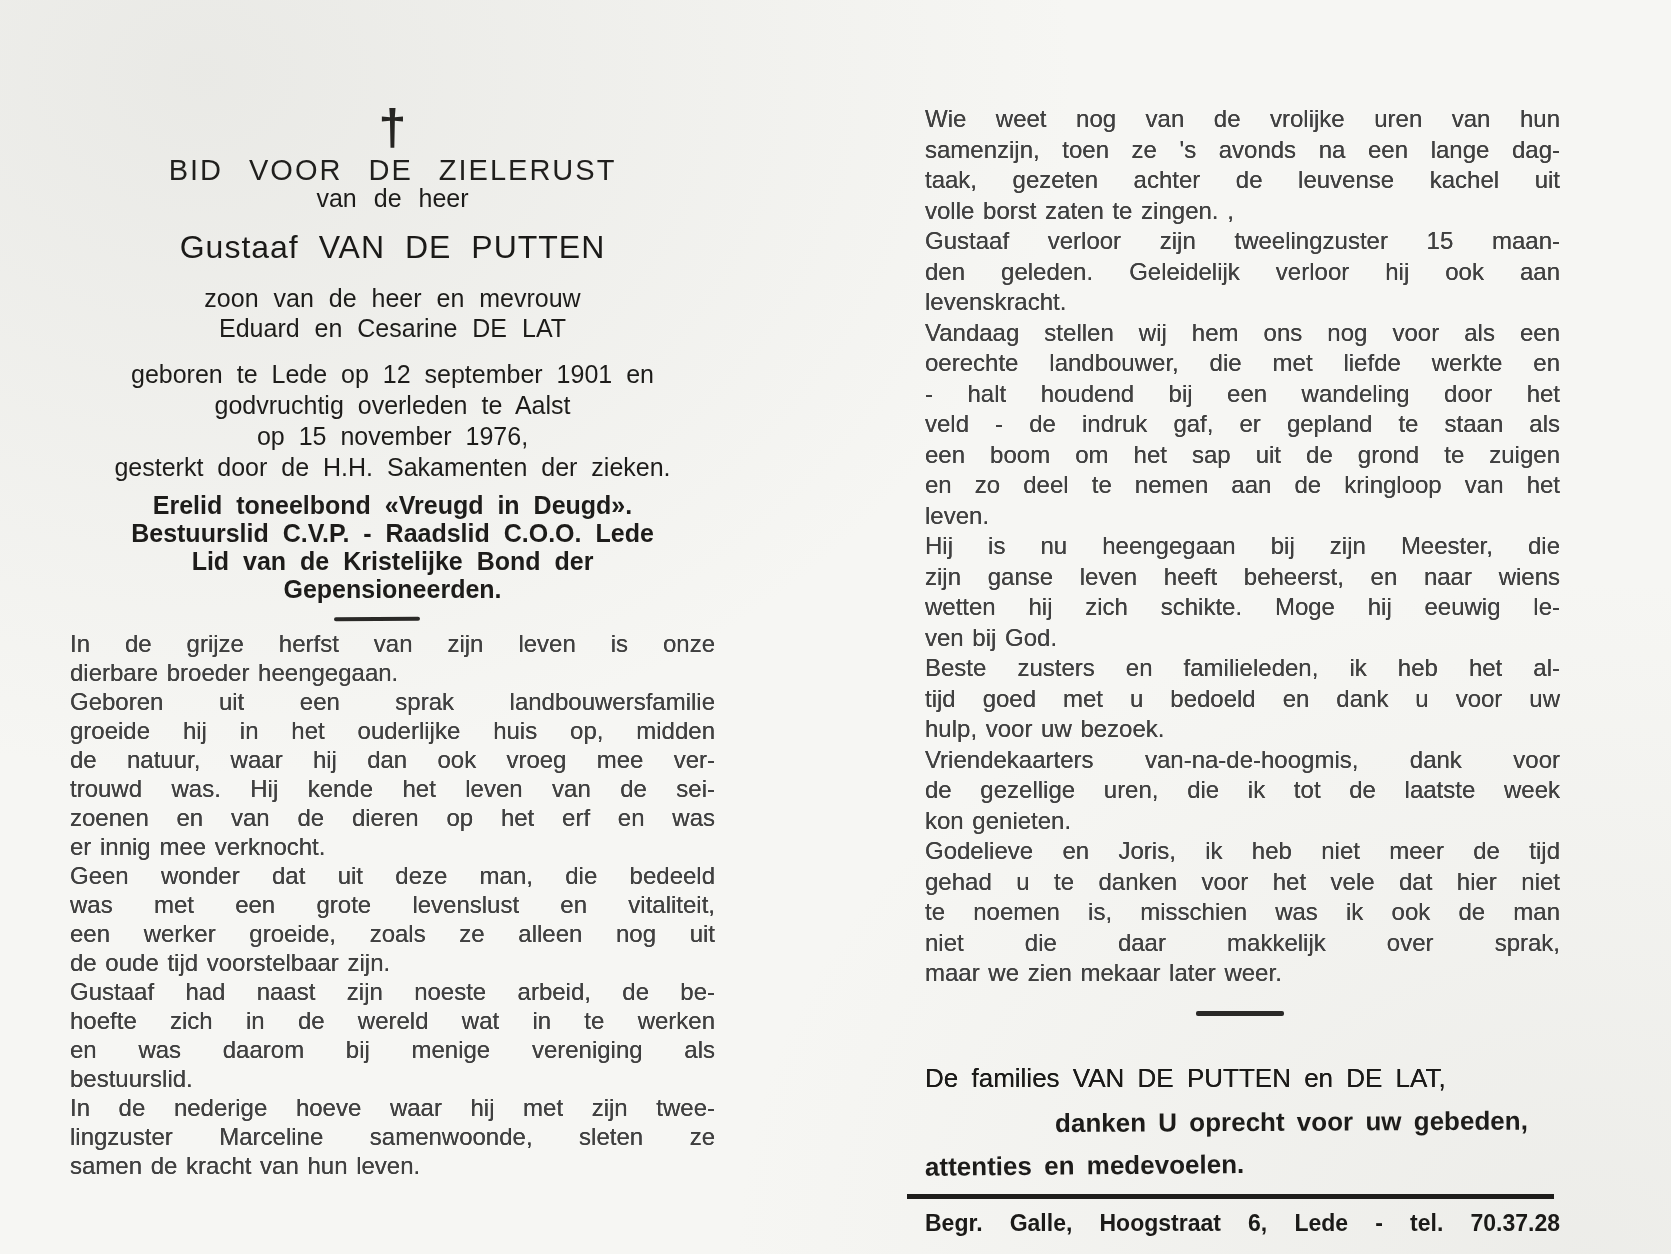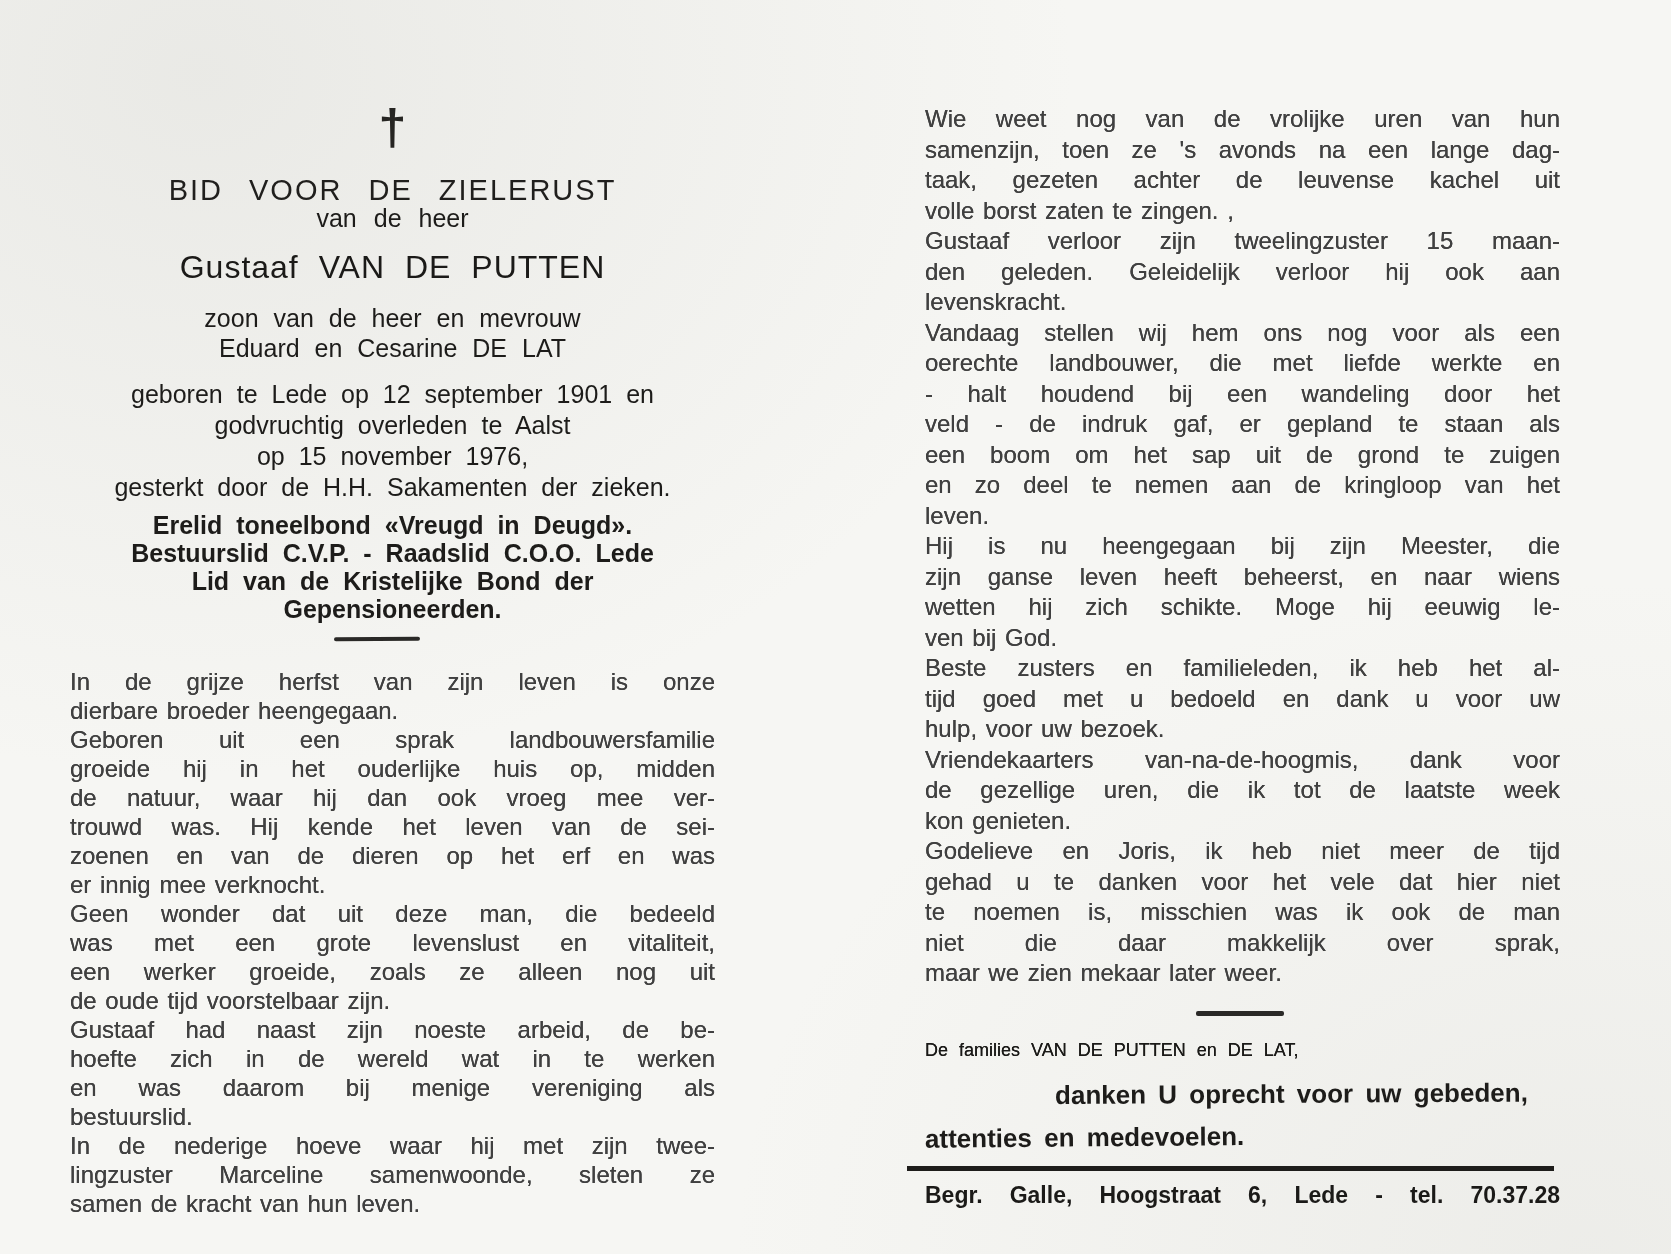--- a/index.html
+++ b/index.html
@@ -18,21 +18,21 @@
   .col{position:absolute;}
   .col.left{left:70px;top:100px;width:645px;}
   .col.right{left:925px;top:104px;width:635px;}
 
   
   .cross{
     text-align:center;font-size:50px;line-height:55px;font-weight:bold;
     color:#262522;height:55px;
   }
   .bid{
-    margin-top:20px;text-align:center;font-size:29px;line-height:30px;
+    text-align:center;font-size:29px;line-height:30px;
     letter-spacing:2px;word-spacing:16px;color:#201f1d;
   }
   .vdh{
     text-align:center;font-size:25px;line-height:26px;word-spacing:10px;
   }
   .name{
     margin:10px 0 0 0;text-align:center;font-size:32px;line-height:52px;
     font-weight:normal;letter-spacing:1px;word-spacing:10px;color:#1b1a18;
   }
   .zoon{
@@ -50,34 +50,34 @@
   .memberships .cline{
     text-align:center;font-size:25px;line-height:28px;font-weight:bold;word-spacing:7px;
   }
 
   
   .divider{height:4px;background:#2a2927;border-radius:2px;}
   .divider.dl{width:86px;margin:14px 0 0 264px;transform:rotate(-0.4deg);}
   .divider.dr{width:88px;height:5px;margin:22px 0 0 271px;}
 
   
-  .bodytext{margin-top:26px;}
+  .bodytext{margin-top:8px;}
   .tline{
     text-align:justify;text-align-last:justify;
     font-size:24px;word-spacing:2px;color:#404040;
     text-shadow:0 0 .4px currentColor;
   }
   .para .tline:last-child{text-align-last:left;}
   .col.left  .tline{line-height:29px;}
   .col.right .tline{line-height:30.5px;}
   .col.right .bodytext{margin-top:0;}
 
   
   .families{
-    margin-top:18px;font-size:18px;line-height:32px;word-spacing:6px;
+    margin-top:46px;font-size:26px;line-height:32px;word-spacing:6px;
     white-space:nowrap;color:#1b1a18;text-shadow:0 0 .4px currentColor;
   }
   .thanks1{
     margin-top:12px;padding-left:130px;font-size:26px;line-height:32px;
     font-weight:bold;word-spacing:5px;white-space:nowrap;
     transform:rotate(-0.3deg);
   }
   .thanks2{
     margin-top:10px;font-size:26px;line-height:32px;font-weight:bold;
     word-spacing:5px;white-space:nowrap;transform:rotate(-0.5deg);

